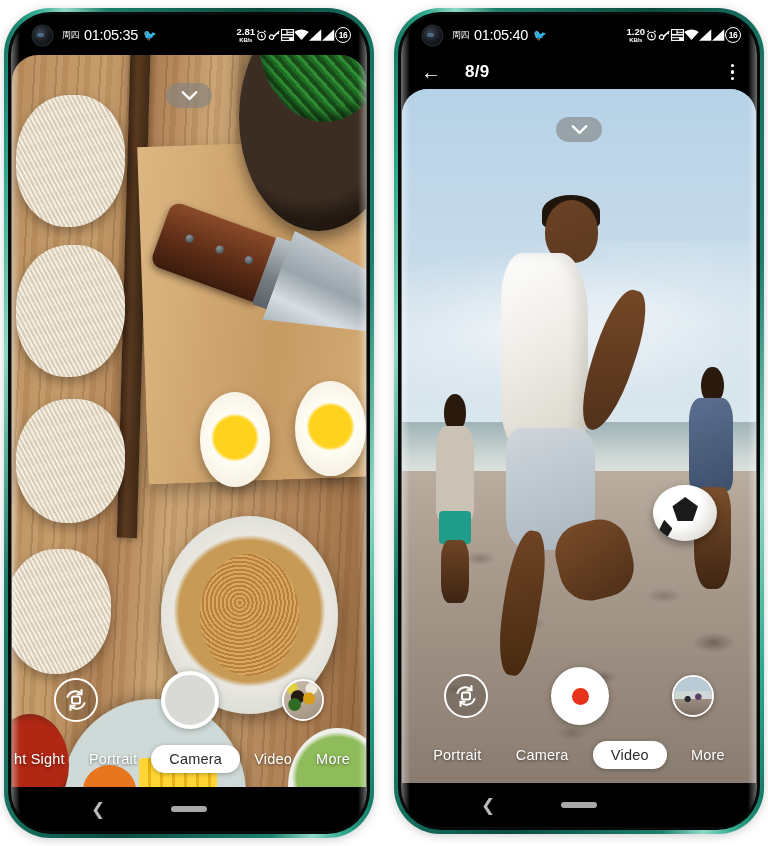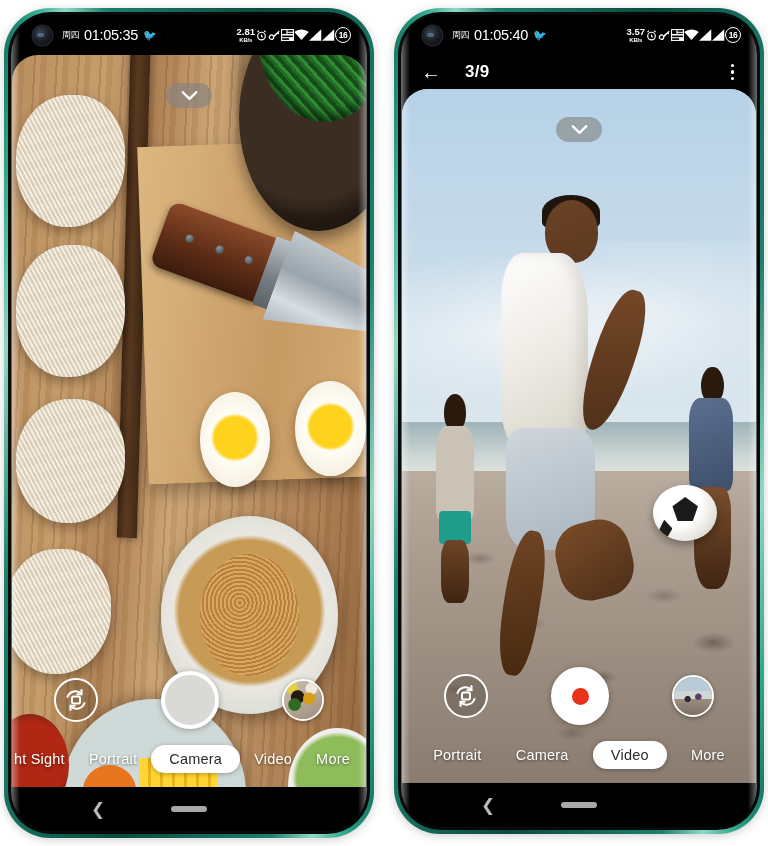--- a/index.html
+++ b/index.html
@@ -576,21 +576,21 @@
         <div class="statusbar">
           <div class="punch-hole"></div>
           <div class="sb-left">
             <span class="sb-day">周四</span>
             <span class="sb-time">01:05:40</span>
             <span class="sb-appicon">🐦</span>
           </div>
           <div class="sb-spacer"></div>
           <div class="sb-right">
             <span class="speed">
-              <span class="v">3.57</span>
+              <span class="v">1.20</span>
               <span class="u">KB/s</span>
             </span>
             <span class="ic">
               <svg width="13" height="13" viewBox="0 0 24 24" fill="none" stroke="#fff" stroke-width="2.2">
                 <circle cx="12" cy="13" r="7"></circle>
                   <path d="M12 10v3.5l2.2 1.6"></path>
                 <path d="M4.5 5.5 7.5 3M19.5 5.5 16.5 3"></path>
               </svg>
             </span>
             <span class="ic">
@@ -623,21 +623,21 @@
               <svg width="13" height="12" viewBox="0 0 18 16" fill="#fff">
                   <path d="M17 0v16H0z"></path>
                 </svg>
             </span>
             <span class="batt">16</span>
           </div>
         </div>
 
         <div class="appbar">
           <span class="back">←</span>
-          <span class="count">3/9</span>
+          <span class="count">8/9</span>
           <span class="sp"></span>
           <span class="kebab">
               <i></i>
               <i></i>
               <i></i>
             </span>
         </div>
 
         <div class="viewfinder beach">
           <div class="vf-photo">

